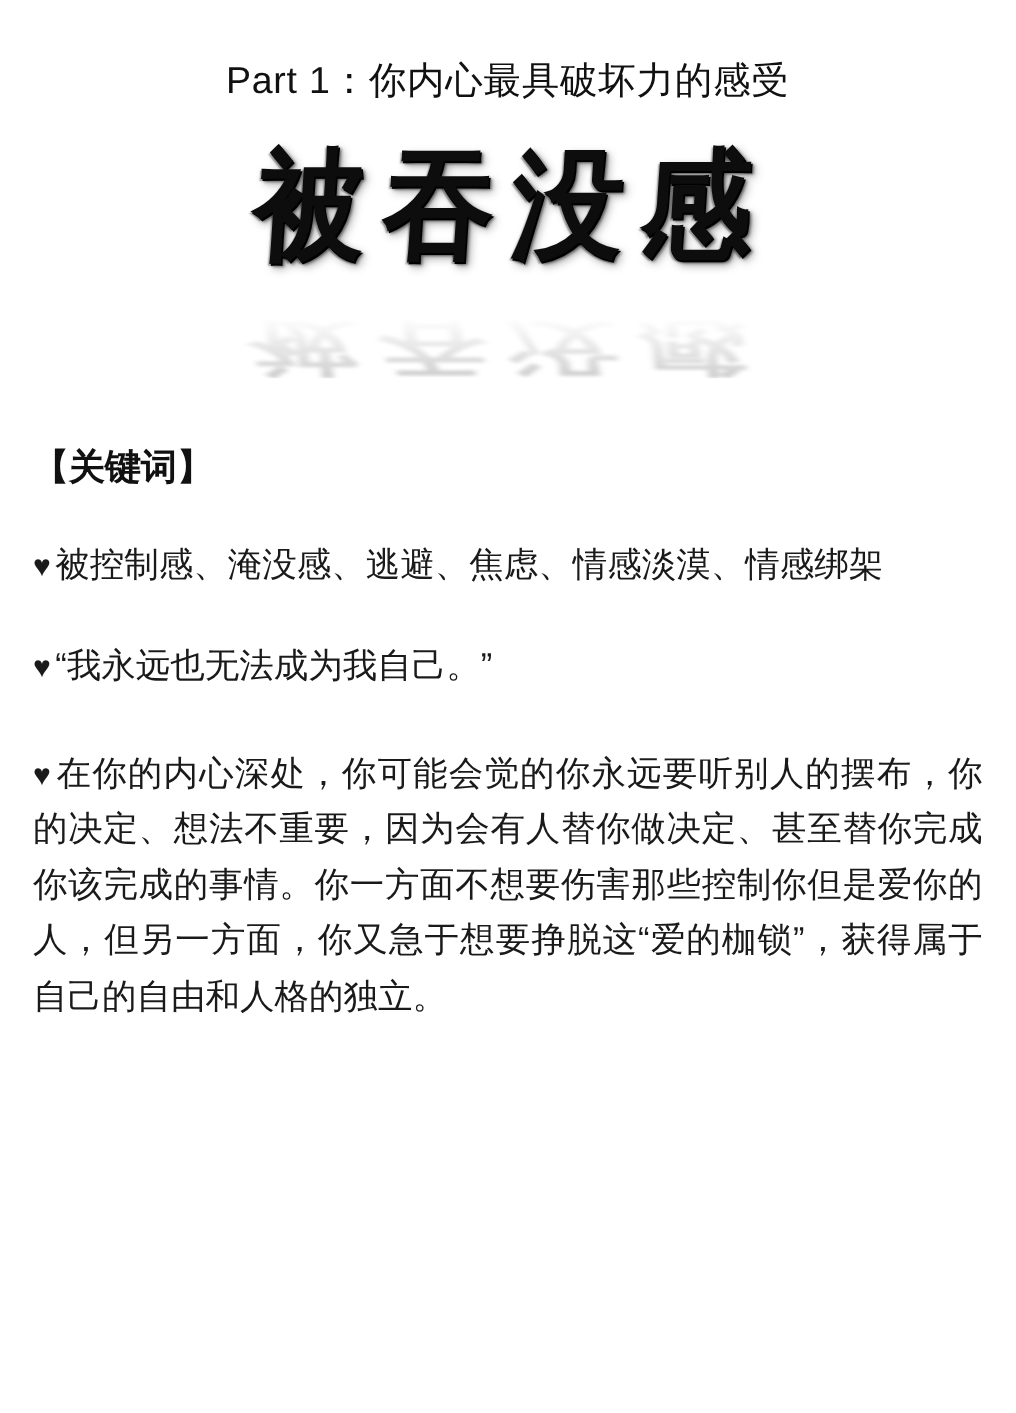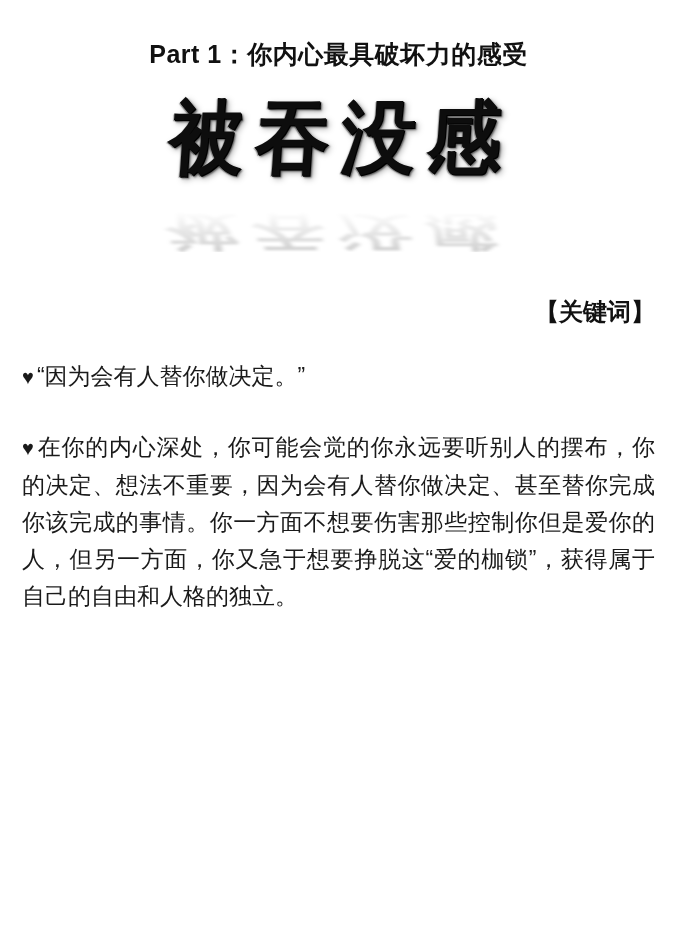--- a/index.html
+++ b/index.html
@@ -18,21 +18,21 @@
   .page {
     width: 677px;
     height: 942px;
     box-sizing: border-box;
     padding: 0 22px;
     position: relative;
   }
   .title {
     text-align: center;
     font-size: 25px;
-    font-weight: bold;
+    font-weight: normal;
     letter-spacing: 0.5px;
     color: #111111;
     margin-top: 38px;
     margin-bottom: 0;
     line-height: 1.3;
   }
   .art-wrap {
     margin-top: 32px;
     height: 150px;
     position: relative;
@@ -90,37 +90,38 @@
     line-height: 1.62;
     margin: 0;
     padding: 0;
     text-align: justify;
   }
   .heart {
     font-size: 20px;
     color: #1a1a1a;
     margin-right: 3px;
   }
-  .gap-head { margin-top: 42px; text-align: right; }
+  .gap-head { margin-top: 42px; }
   .gap-para { margin-top: 30px; }
   .gap-para-big { margin-top: 34px; }
 </style>
 </head>
 <body>
 
 <div class="page">
 
   <h1 class="title">Part 1：你内心最具破坏力的感受</h1>
 
   <div class="art-wrap">
     <div class="brush-text">被吞没感</div>
     <div class="brush-reflection">被吞没感</div>
   </div>
 
   <h2 class="section-head gap-head">【关键词】</h2>
 
+  <p class="body-para gap-para"><span class="heart">♥</span><span>被控制感、淹没感、逃避、焦虑、情感淡漠、情感绑架</span></p>
 
 
-  <p class="body-para gap-para"><span class="heart">♥</span><span>“因为会有人替你做决定。”</span></p>
+  <p class="body-para gap-para"><span class="heart">♥</span><span>“我永远也无法成为我自己。”</span></p>
 
   <p class="body-para gap-para-big"><span class="heart">♥</span><span>在你的内心深处，你可能会觉的你永远要听别人的摆布，你的决定、想法不重要，因为会有人替你做决定、甚至替你完成你该完成的事情。你一方面不想要伤害那些控制你但是爱你的人，但另一方面，你又急于想要挣脱这“爱的枷锁”，获得属于自己的自由和人格的独立。</span></p>
 
 </div>
 
 </body></html>

